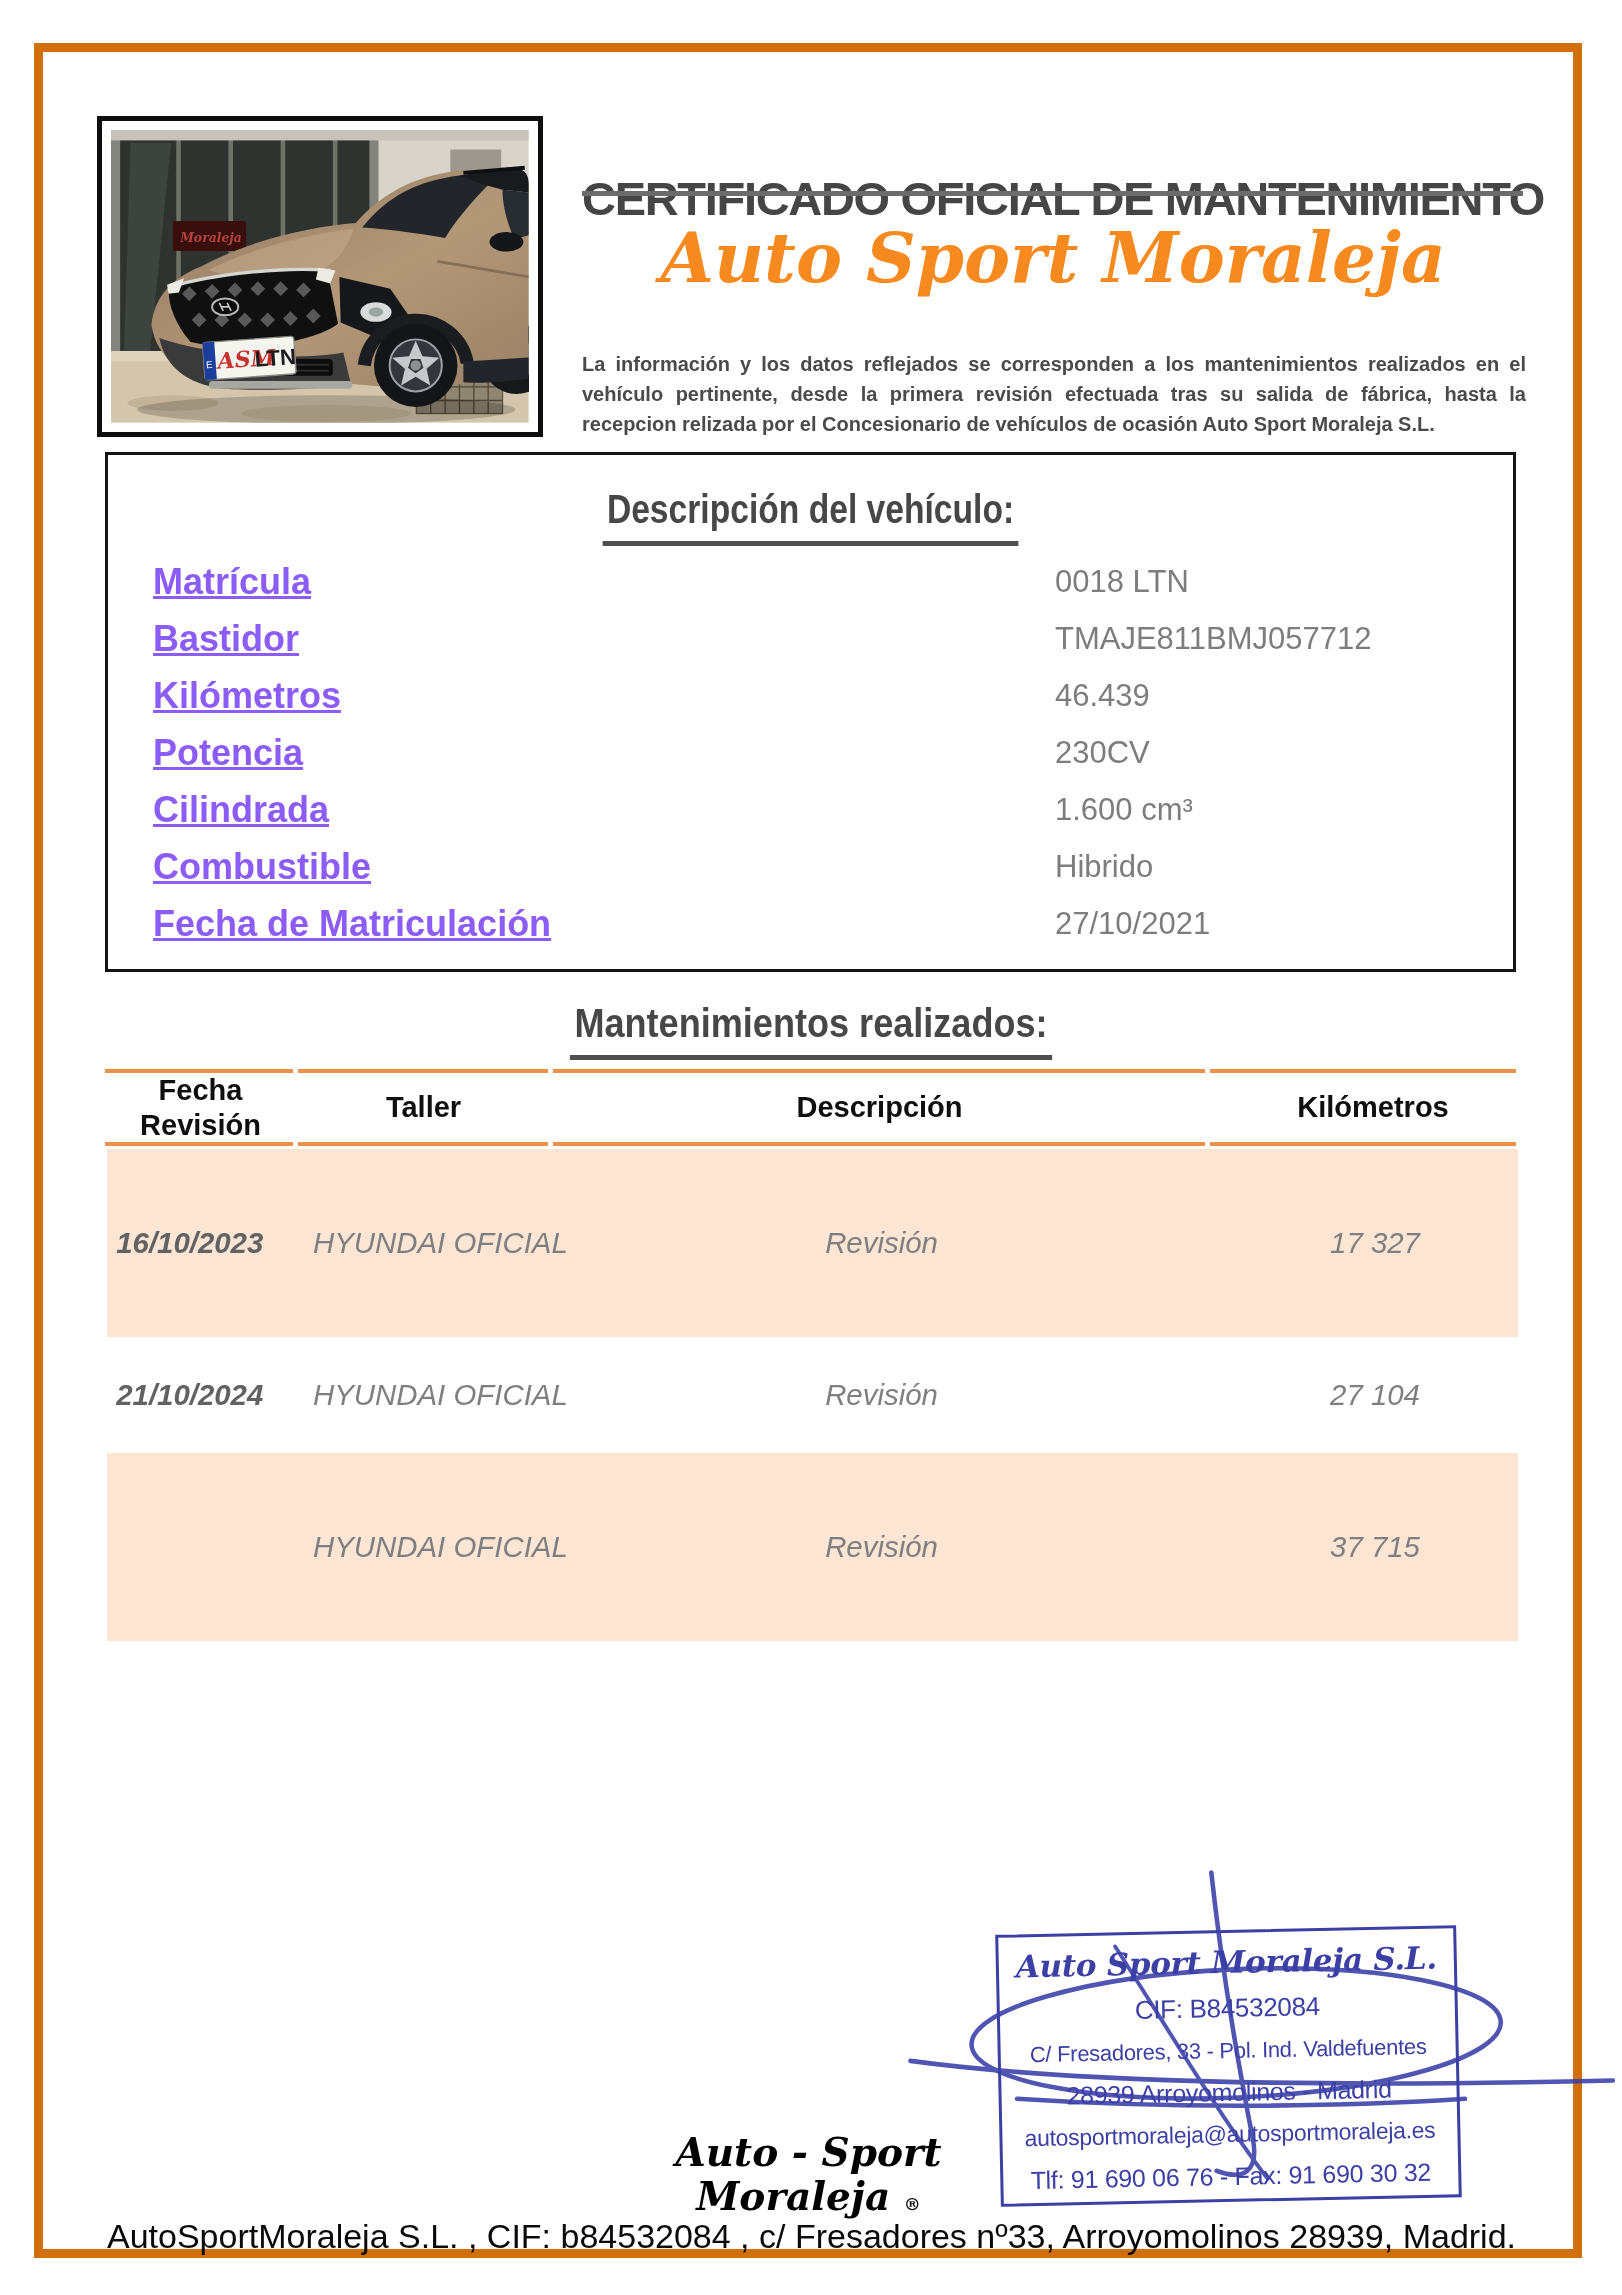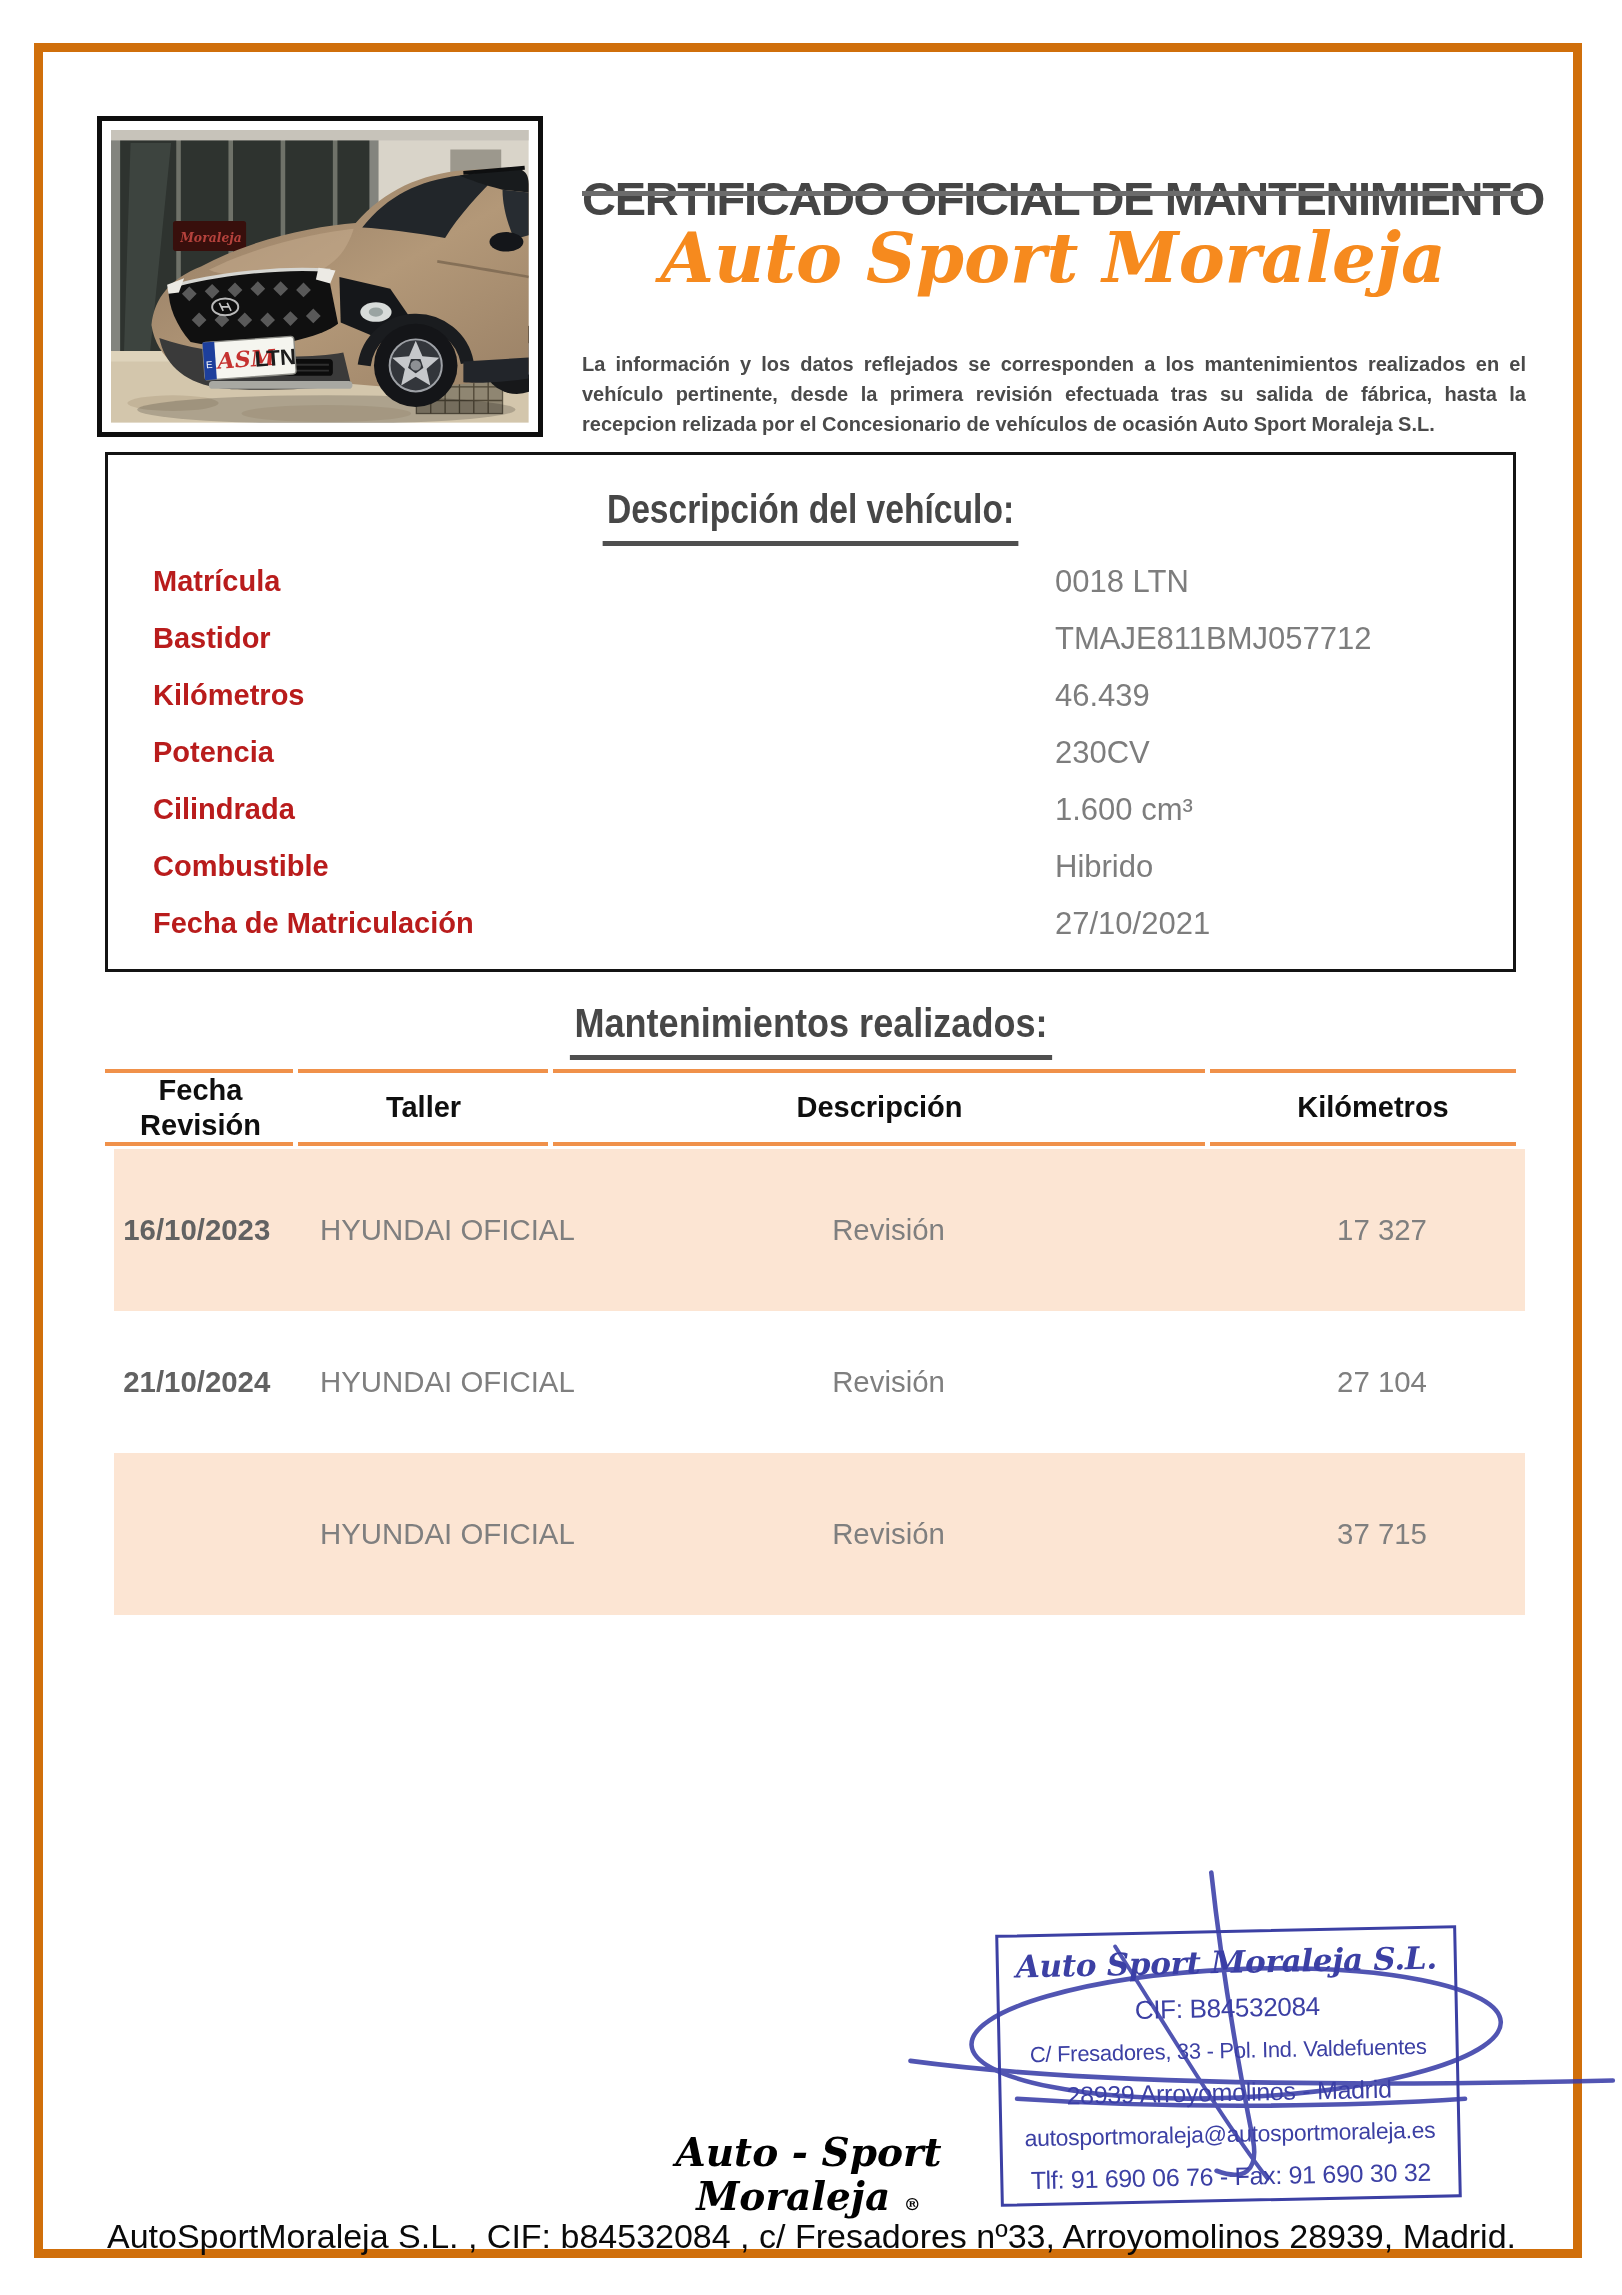--- a/index.html
+++ b/index.html
@@ -40,36 +40,36 @@
   }
   .sec-heading { position:absolute; left:0; width:100%; text-align:center; }
   .sec-heading span {
     display:inline-block; font-size:41px; font-weight:bold; color:#474747;
     border-bottom:5.2px solid #4f4f4f; padding:0 5.2px 7.9px; white-space:nowrap;
   }
   .desc-box .sec-heading { top:31px; }
   .desc-box .sec-heading span { transform:scaleX(.82); }
   .fields { position:absolute; top:98px; left:45px; right:13px; }
   .frow { height:57px; display:flex; align-items:center; }
-  .flabel { width:902px; font-size:29px; font-weight:bold; color:#b91c1c; }
+  .flabel { width:902px; font-size:36px; font-weight:bold; color:#8b5cf6;text-decoration:underline; }
   .fvalue { font-size:31px; color:#7d7d7d;text-align:center; }
   
   .maint-heading { position:absolute; top:1000px; left:0; width:1623px; text-align:center; }
   .maint-heading span {
     display:inline-block; font-size:41px; font-weight:bold; color:#474747;
     border-bottom:5.2px solid #4f4f4f; padding:0 5.2px 7.9px; transform:scaleX(.88); white-space:nowrap;
   }
   .tline { position:absolute; left:105px; width:1411px; height:3.9px; background:#F0914A; }
   .tline .gap { position:absolute; top:0; width:5.2px; height:100%; background:#fff; }
   .thead {
     position:absolute; left:105px; top:1076px; width:1411px; height:63px;
     display:flex; font-weight:bold; font-size:29px; color:#0f0f0f;
   }
   .thcell { display:flex; flex-direction:column; align-items:center; justify-content:center; line-height:1.18; }
-  .trow { position:absolute; left:114px; width:1411px; height:162px; }
+  .trow { position:absolute; left:107px; width:1411px; height:188px;font-style:italic; }
   .trow.peach { background:#FCE5D3; }
   .tcell { position:absolute; top:0; height:100%; display:flex; align-items:center; font-size:29.4px; color:#7f7f7f; }
   .cell-fecha { left:9.2px; font-weight:bold; color:#626262; }
   .cell-taller { left:206px; }
   .cell-desc { left:446px; width:657px; justify-content:center; }
   .cell-km { left:1103px; width:308px; justify-content:center; padding-left:22px; box-sizing:border-box; }
   
   .stamp {
     position:absolute; left:998px; top:1930px; width:461px; height:272px;
     border:3.3px solid #3C40A4; box-sizing:border-box; transform:rotate(-1.2deg);

